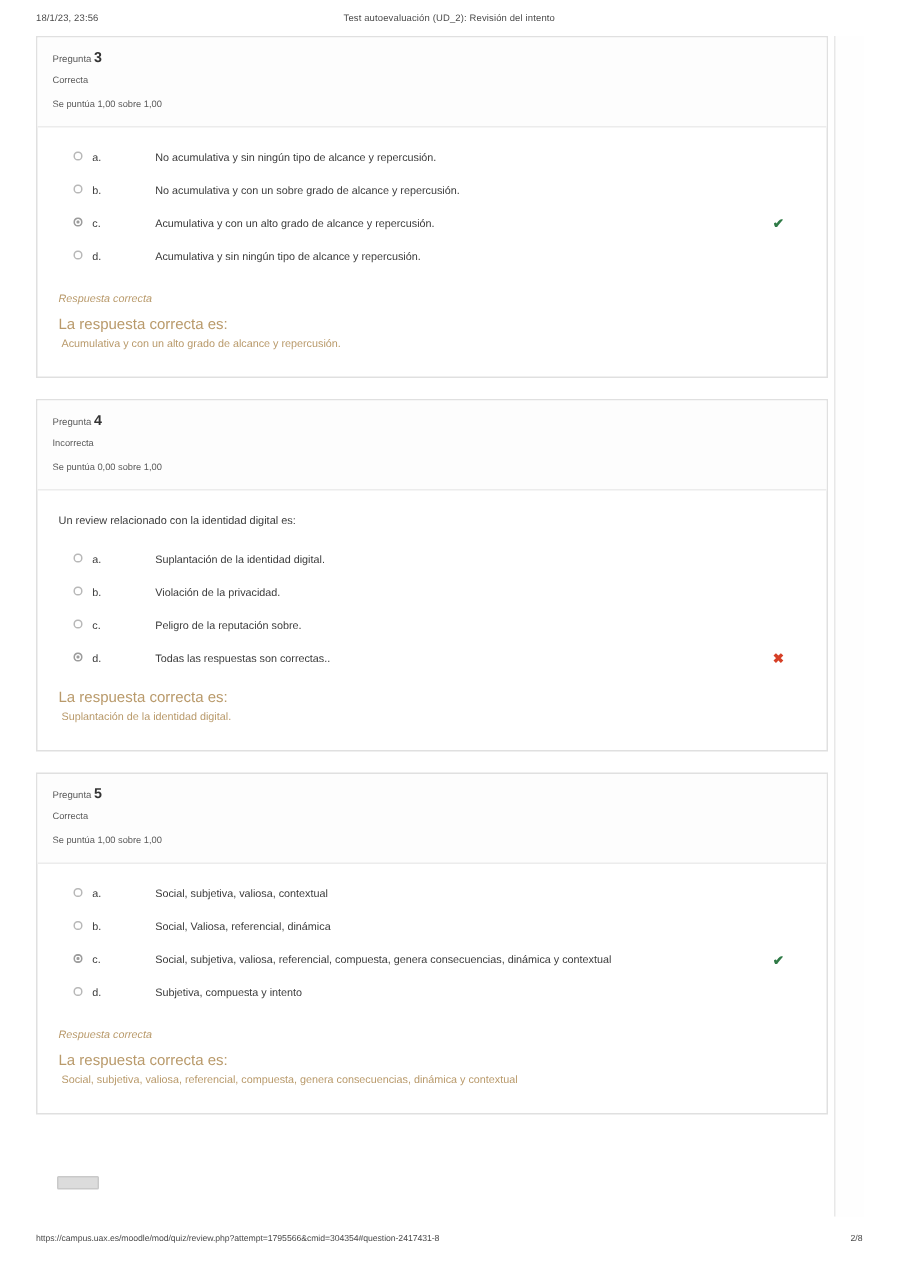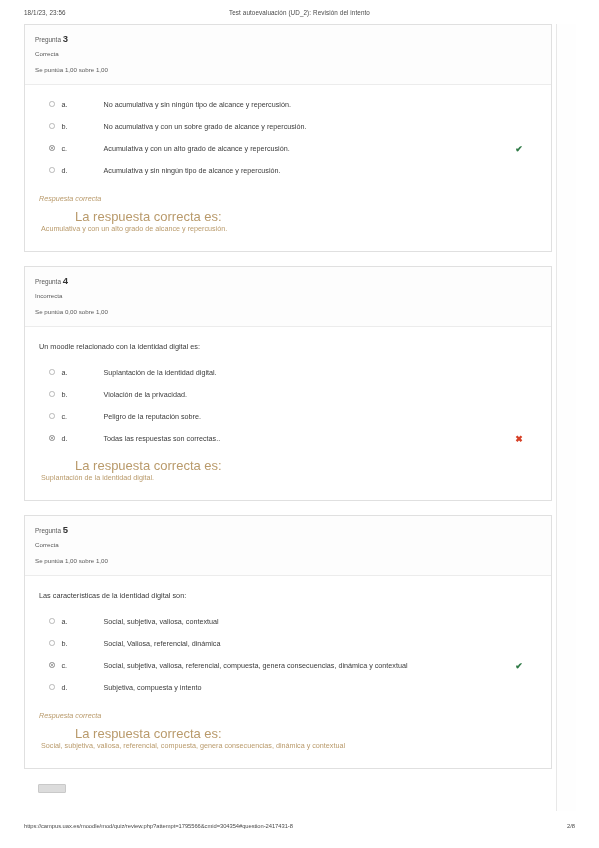--- a/index.html
+++ b/index.html
@@ -176,24 +176,23 @@
     color: #b99a6b;
   }
   .fb-title {
     font-size: 7.2px;
     line-height: 13px;
     color: #b99a6b;
     margin-bottom: 6px;
     font-style: italic;
   }
   .fb-lead {
-    font-size: 13px;
+    font-size: 10px;
     line-height: 12px;
     color: #b99a6b;
-    margin-left: 36px;
   }
   .fb-answer {
     font-size: 7.2px;
     line-height: 12px;
     color: #b99a6b;
     padding-left: 2px;
   }
 
   
   .bottom-widget {
@@ -287,21 +286,21 @@
     <div class="question">
       <div class="q-info">
         <div class="q-no">
           <span>Pregunta</span>
           <b>4</b>
         </div>
         <div class="q-state">Incorrecta</div>
         <div class="q-grade">Se puntúa 0,00 sobre 1,00</div>
       </div>
       <div class="q-body">
-        <p class="q-text">Un moodle relacionado con la identidad digital es:</p>
+        <p class="q-text">Un review relacionado con la identidad digital es:</p>
         <ul class="answers">
           <li class="answer">
             <span class="radio"></span>
             <span class="ans-letter">a.</span>
             <span class="ans-text">Suplantación de la identidad digital.</span>
           </li>
           <li class="answer">
             <span class="radio"></span>
             <span class="ans-letter">b.</span>
             <span class="ans-text">Violación de la privacidad.</span>
@@ -328,21 +327,20 @@
     <div class="question">
       <div class="q-info">
         <div class="q-no">
           <span>Pregunta</span>
           <b>5</b>
         </div>
         <div class="q-state">Correcta</div>
         <div class="q-grade">Se puntúa 1,00 sobre 1,00</div>
       </div>
       <div class="q-body">
-        <p class="q-text">Las características de la identidad digital son:</p>
         <ul class="answers">
           <li class="answer">
             <span class="radio"></span>
             <span class="ans-letter">a.</span>
             <span class="ans-text">Social, subjetiva, valiosa, contextual</span>
           </li>
           <li class="answer">
             <span class="radio"></span>
             <span class="ans-letter">b.</span>
             <span class="ans-text">Social, Valiosa, referencial, dinámica</span>

